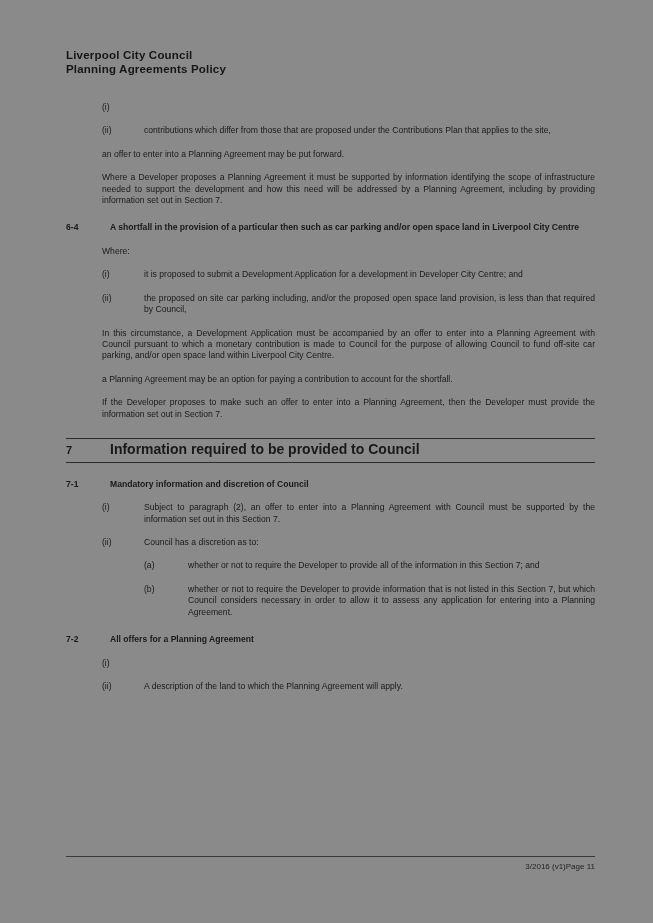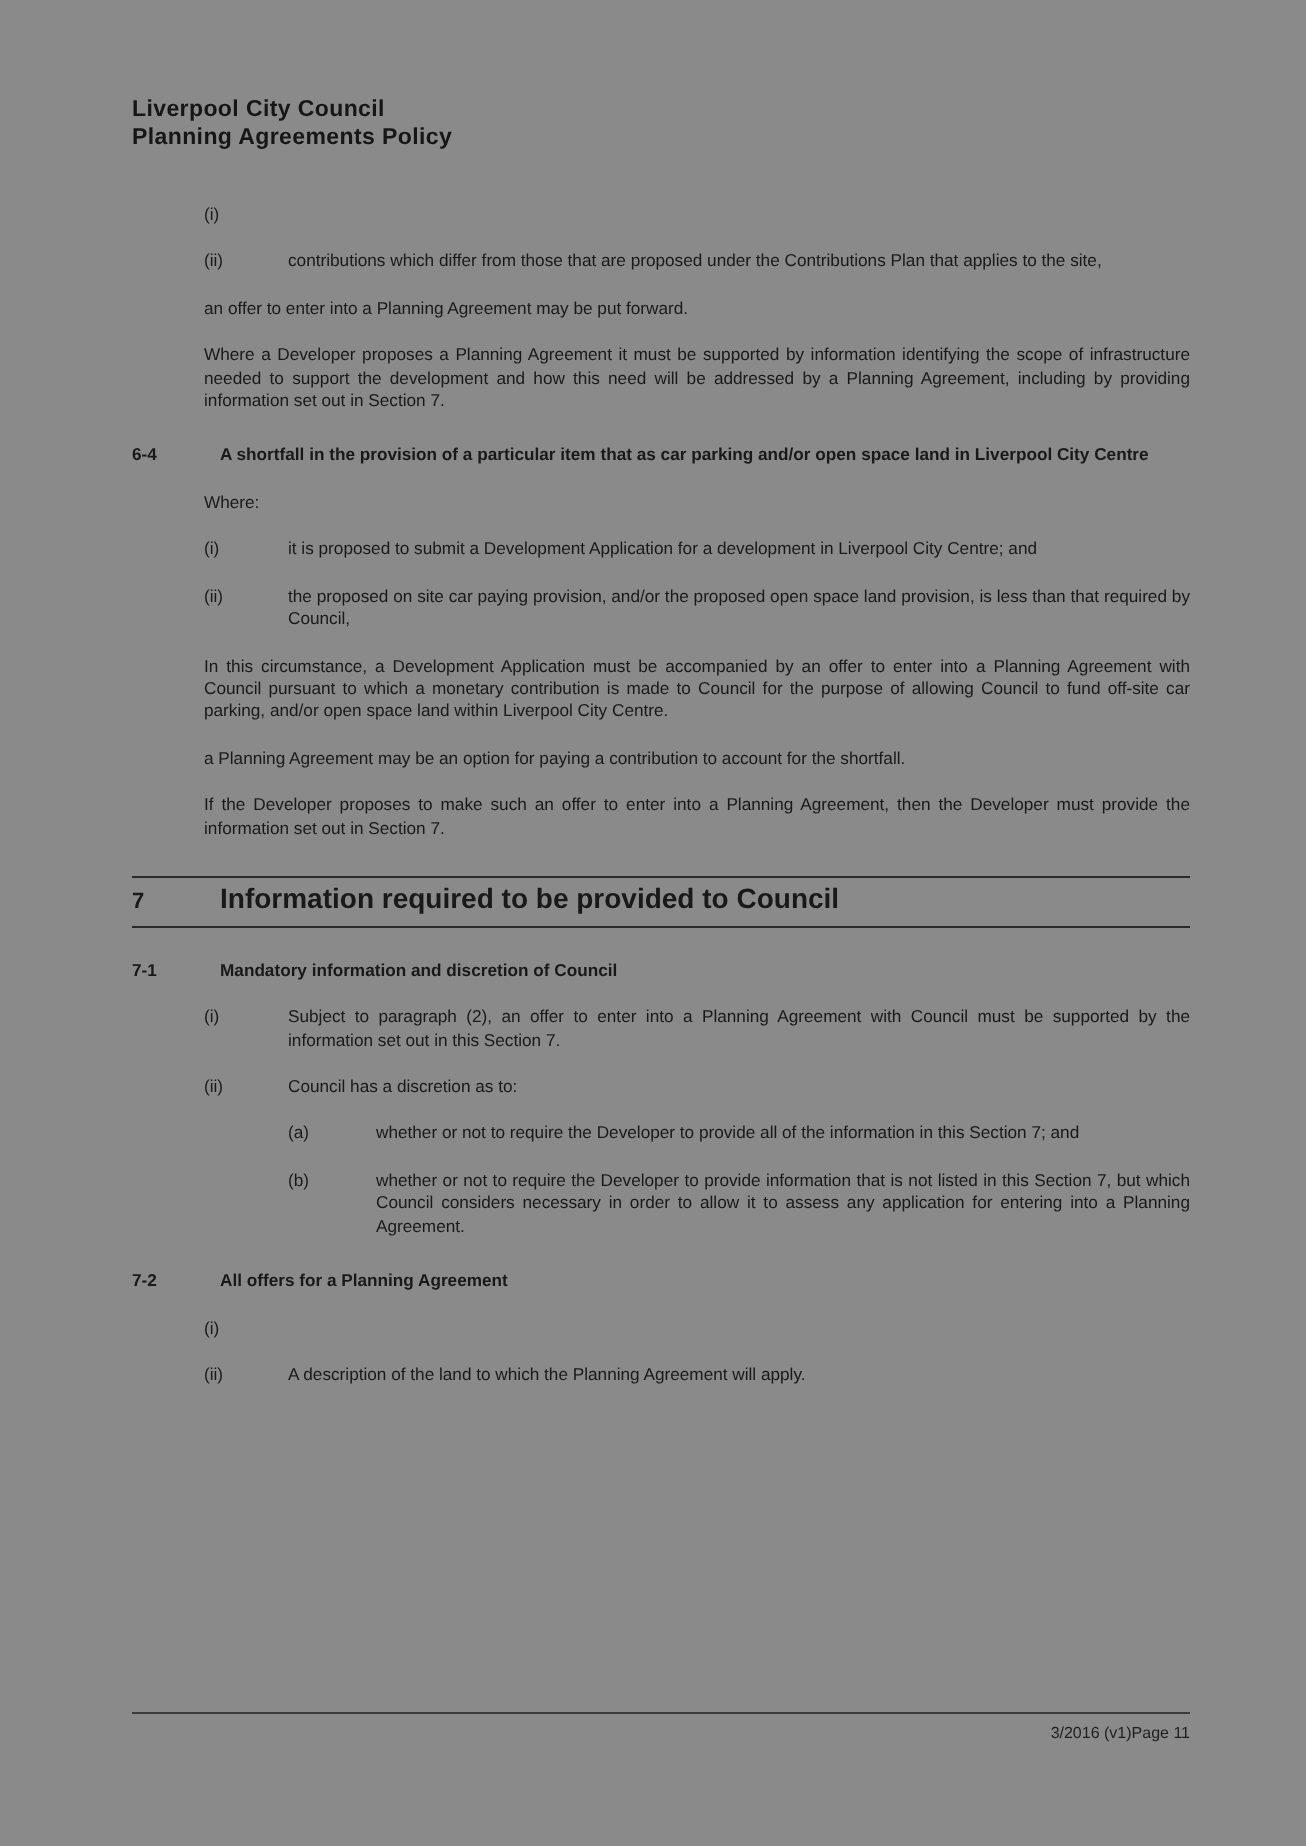--- a/index.html
+++ b/index.html
@@ -137,33 +137,33 @@
       <div class="marker">(ii)</div>
       <div class="txt">contributions which differ from those that are proposed under the Contributions Plan that applies to the site,</div>
     </div>
 
     <div class="para">an offer to enter into a Planning Agreement may be put forward.</div>
 
     <div class="para">Where a Developer proposes a Planning Agreement it must be supported by information identifying the scope of infrastructure needed to support the development and how this need will be addressed by a Planning Agreement, including by providing information set out in Section 7.</div>
 
     <div class="clause">
       <div class="num">6-4</div>
-      <div class="txt">A shortfall in the provision of a particular item that as car parking and/or open space land in Liverpool City Centre</div>
+      <div class="txt">A shortfall in the provision of a particular then such as car parking and/or open space land in Liverpool City Centre</div>
     </div>
 
     <div class="para">Where:</div>
 
     <div class="sub">
       <div class="marker">(i)</div>
-      <div class="txt">it is proposed to submit a Development Application for a development in Liverpool City Centre; and</div>
-    </div>
-
-    <div class="sub">
-      <div class="marker">(ii)</div>
-      <div class="txt">the proposed on site car paying provision, and/or the proposed open space land provision, is less than that required by Council,</div>
+      <div class="txt">it is proposed to submit a Development Application for a development in Developer City Centre; and</div>
+    </div>
+
+    <div class="sub">
+      <div class="marker">(ii)</div>
+      <div class="txt">the proposed on site car parking including, and/or the proposed open space land provision, is less than that required by Council,</div>
     </div>
 
     <div class="para">In this circumstance, a Development Application must be accompanied by an offer to enter into a Planning Agreement with Council pursuant to which a monetary contribution is made to Council for the purpose of allowing Council to fund off-site car parking, and/or open space land within Liverpool City Centre.</div>
 
     <div class="para">a Planning Agreement may be an option for paying a contribution to account for the shortfall.</div>
 
     <div class="para">If the Developer proposes to make such an offer to enter into a Planning Agreement, then the Developer must provide the information set out in Section 7.</div>
 
     <div class="section">
       <div class="num">7</div>

